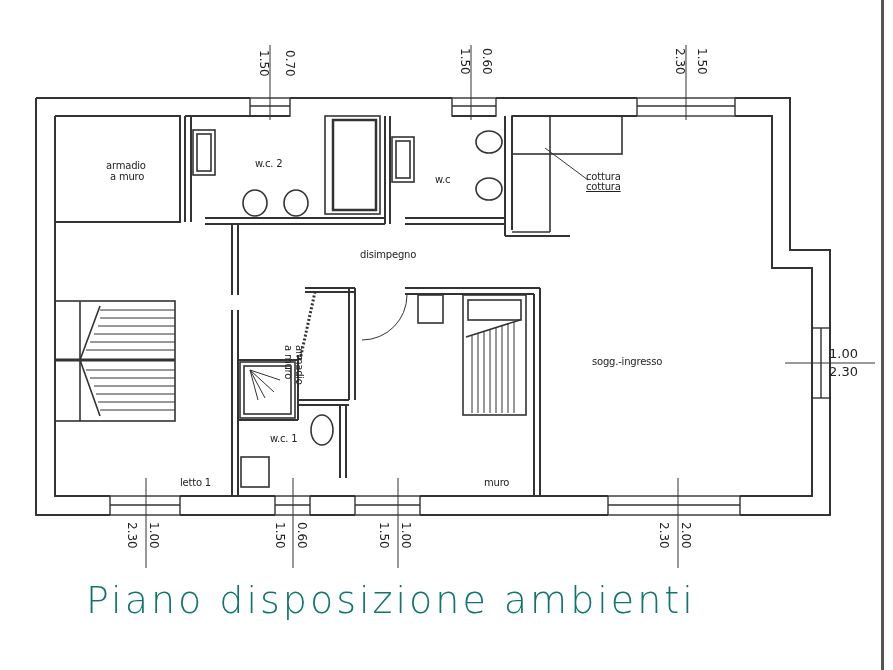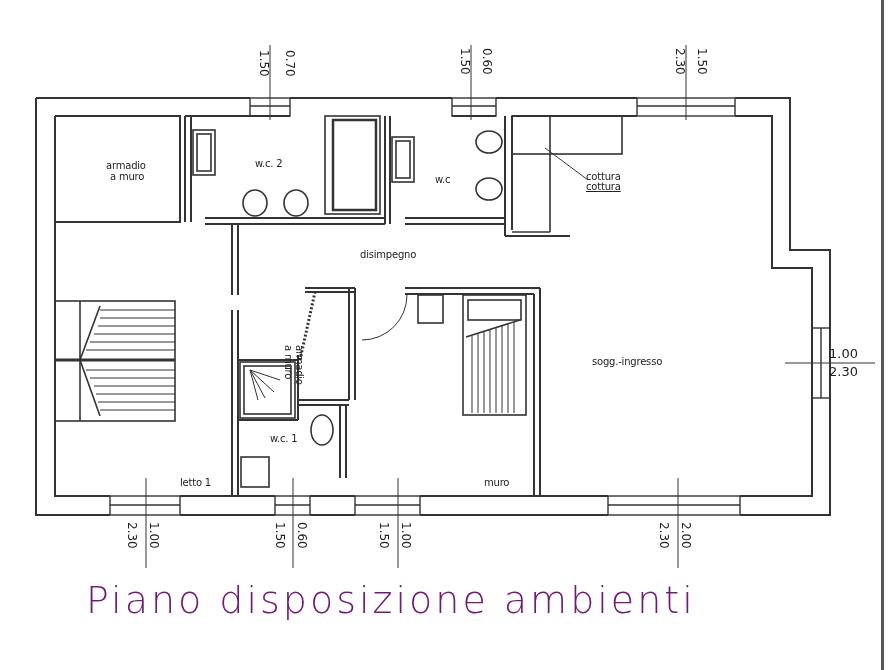--- a/index.html
+++ b/index.html
@@ -1,21 +1,21 @@
 <!DOCTYPE html>
 <html><head>
 <meta charset="utf-8">
 <style>
   html, body { margin: 0; padding: 0; background: #ffffff; }
   body { width: 893px; height: 670px; position: relative; overflow: hidden; font-family: "DejaVu Sans", sans-serif; }
   #plan { position: absolute; left: 0; top: 0; width: 893px; height: 670px; }
   .room-label { position: absolute; font-family: "DejaVu Sans", sans-serif; font-size: 10px; color: #222; white-space: nowrap; letter-spacing: -0.2px; }
   .dim { position: absolute; font-family: "DejaVu Sans", sans-serif; font-size: 12px; color: #222; white-space: nowrap; line-height: 12px; }
   .dim.vert { transform-origin: 0 0; transform: rotate(90deg); }
-  .title { position: absolute; left: 86px; top: 578px; font-family: "DejaVu Sans", sans-serif; font-size: 38px; font-weight: 300; color: #701a75; letter-spacing: 3px; white-space: nowrap; }
+  .title { position: absolute; left: 86px; top: 578px; font-family: "DejaVu Sans", sans-serif; font-size: 38px; font-weight: 300; color: #0f766e; letter-spacing: 3px; white-space: nowrap; }
   .page-edge { position: absolute; left: 881px; top: 0; width: 3px; height: 670px; background: #555; }
 </style>
 </head>
 <body>
 
 <svg id="plan" viewBox="0 0 893 670" xmlns="http://www.w3.org/2000/svg">
   <g fill="none" stroke="#333" stroke-width="2">
 
     <g>
       <polyline points="36,98 250,98"></polyline>

